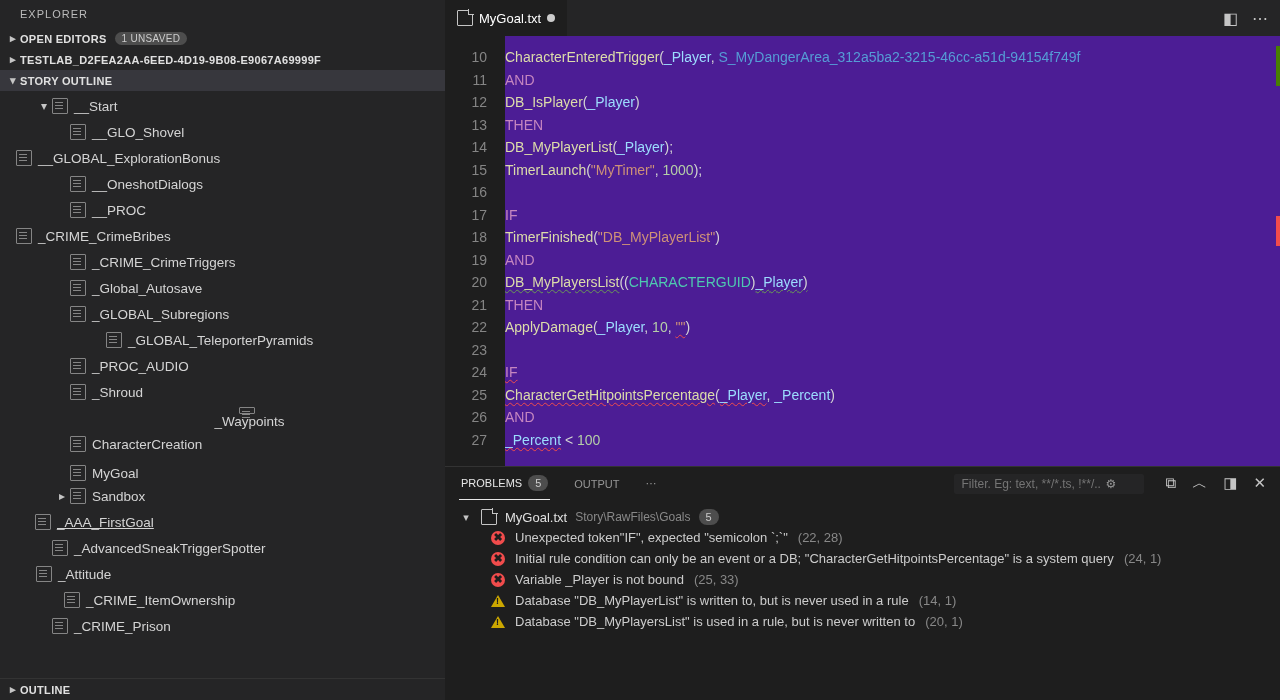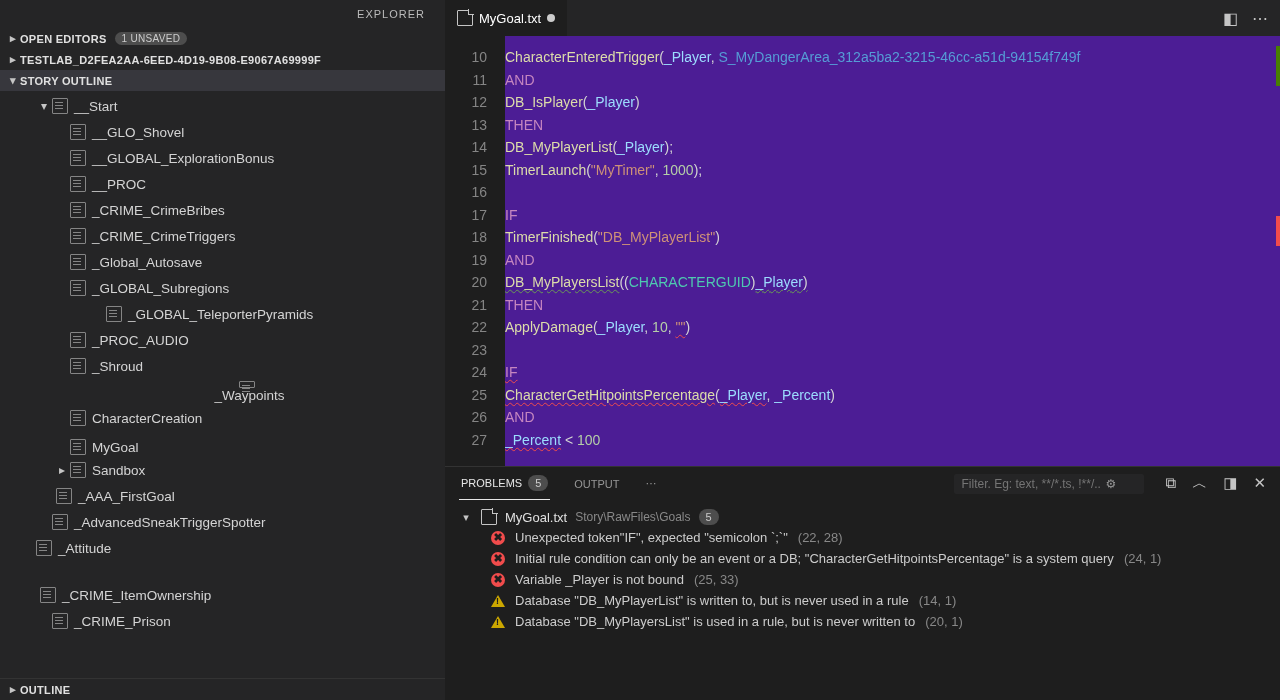--- a/index.html
+++ b/index.html
@@ -1,18 +1,18 @@
 <!DOCTYPE html>
 <html><head>
 <meta charset="utf-8">
 <style>
 * { margin: 0; padding: 0; box-sizing: border-box; font-family: "Segoe UI", Arial, sans-serif; }
 body { background: #1e1e1e; color: #cccccc; width: 1280px; height: 700px; overflow: hidden; display: flex; }
 .sidebar { width: 445px; background: #252526; display: flex; flex-direction: column; }
-.sidebar-title { padding: 8px 20px; font-size: 11px; letter-spacing: 1px; color: #bbbbbb; text-align: right; }
+.sidebar-title { padding: 8px 20px; font-size: 11px; letter-spacing: 1px; color: #bbbbbb; }
 .section-header { display: flex; align-items: center; padding: 4px 6px; font-size: 11px; font-weight: 700; color: #e0e0e0; cursor: pointer; letter-spacing: 0.3px; }
 .chev { display: inline-block; width: 14px; text-align: center; font-size: 11px; color: #c5c5c5; }
 .badge { background: #4d4d4d; color: #cccccc; font-size: 10px; border-radius: 8px; padding: 1px 7px; margin-left: 8px; font-weight:400;}
 .sto { background: #37373d; }
 .tree { flex: 1; overflow: hidden; padding-top: 2px; }
 .tree-item { display: flex; align-items: center; padding: 2px 0 2px 0; font-size: 13.5px; color: #d4d4d4; cursor: pointer; height: 26px; }
 .ti-icon { width: 16px; height: 16px; margin-right: 6px; border:1px solid #858585; border-radius:1px; position:relative;}
 .ti-icon.collapsed::before { content:""; position:absolute; left:2px; top:3px; width:8px; height:1px; background:#858585; box-shadow: 0 3px 0 #858585, 0 6px 0 #858585;}
 .tree-caret { width:16px; text-align:center; font-size:12px; color:#c5c5c5;}
 .main { flex: 1; display: flex; flex-direction: column; background: #4c1d95; min-width:0;}
@@ -86,31 +86,36 @@
       <div class="tree-item" style="padding-left: 36px;">
         <span class="tree-caret">▾</span>
         <span class="ti-icon collapsed"></span>
         <span>__Start</span>
       </div>
       <div class="tree-item" style="padding-left: 54px;">
         <span class="tree-caret"></span>
         <span class="ti-icon collapsed"></span>
         <span>__GLO_Shovel</span>
       </div>
-      <div class="tree-item" style="padding-left: 54px;">
+      <div class="tree-item" style="">
         <span class="tree-caret"></span>
         <span class="ti-icon collapsed"></span>
         <span>__GLOBAL_ExplorationBonus</span>
       </div>
       <div class="tree-item" style="padding-left: 54px;">
         <span class="tree-caret"></span>
         <span class="ti-icon collapsed"></span>
+        <span>__OneshotDialogs</span>
+      </div>
+      <div class="tree-item" style="padding-left: 54px;">
+        <span class="tree-caret"></span>
+        <span class="ti-icon collapsed"></span>
         <span>__PROC</span>
       </div>
-      <div class="tree-item" style="padding-left: 54px; text-align: right;">
+      <div class="tree-item" style=" text-align: right;">
         <span class="tree-caret"></span>
         <span class="ti-icon collapsed"></span>
         <span>_CRIME_CrimeBribes</span>
       </div>
       <div class="tree-item" style="padding-left: 54px;">
         <span class="tree-caret"></span>
         <span class="ti-icon collapsed"></span>
         <span>_CRIME_CrimeTriggers</span>
       </div>
       <div class="tree-item" style="padding-left: 54px;">
@@ -151,36 +156,36 @@
       <div class="tree-item" style="padding-left: 54px; align-items: flex-end;">
         <span class="tree-caret"></span>
         <span class="ti-icon collapsed"></span>
         <span>MyGoal</span>
       </div>
       <div class="tree-item" style="padding-left: 54px;">
         <span class="tree-caret">▸</span>
         <span class="ti-icon collapsed"></span>
         <span>Sandbox</span>
       </div>
-      <div class="tree-item" style="padding-left: 40px;">
+      <div class="tree-item" style="padding-left: 19px; text-decoration: underline;">
         <span class="tree-caret"></span>
         <span class="ti-icon collapsed"></span>
         <span>_AAA_FirstGoal</span>
       </div>
       <div class="tree-item" style="padding-left: 36px;">
         <span class="tree-caret"></span>
         <span class="ti-icon collapsed"></span>
         <span>_AdvancedSneakTriggerSpotter</span>
       </div>
       <div class="tree-item" style="padding-left: 20px;">
         <span class="tree-caret"></span>
         <span class="ti-icon collapsed"></span>
         <span>_Attitude</span>
       </div>
-      <div class="tree-item" style="padding-left: 24px; margin-top: 21px;">
+      <div class="tree-item" style="padding-left: 48px;">
         <span class="tree-caret"></span>
         <span class="ti-icon collapsed"></span>
         <span>_CRIME_ItemOwnership</span>
       </div>
       <div class="tree-item" style="padding-left: 36px;">
         <span class="tree-caret"></span>
         <span class="ti-icon collapsed"></span>
         <span>_CRIME_Prison</span>
       </div>
     </div>

